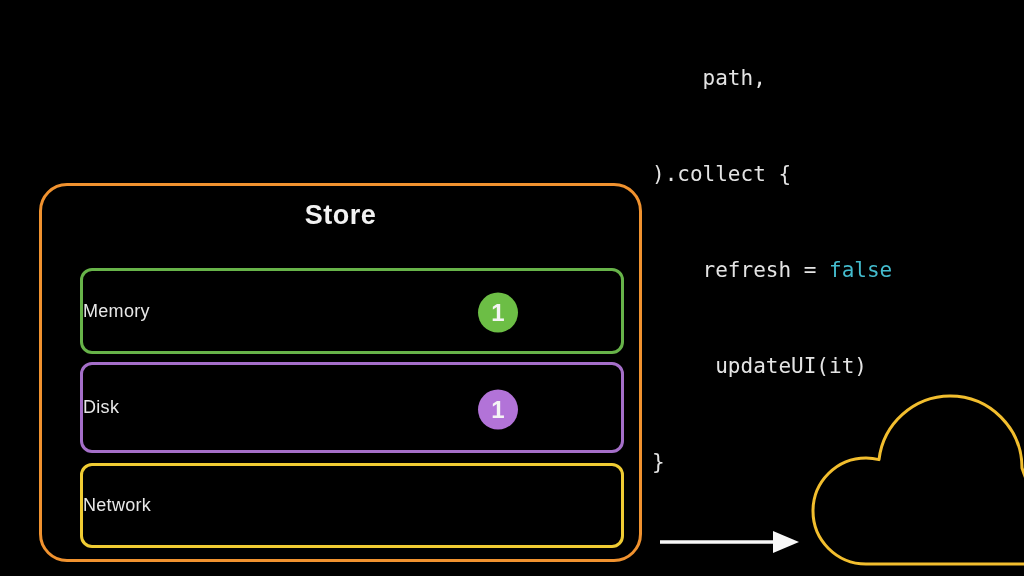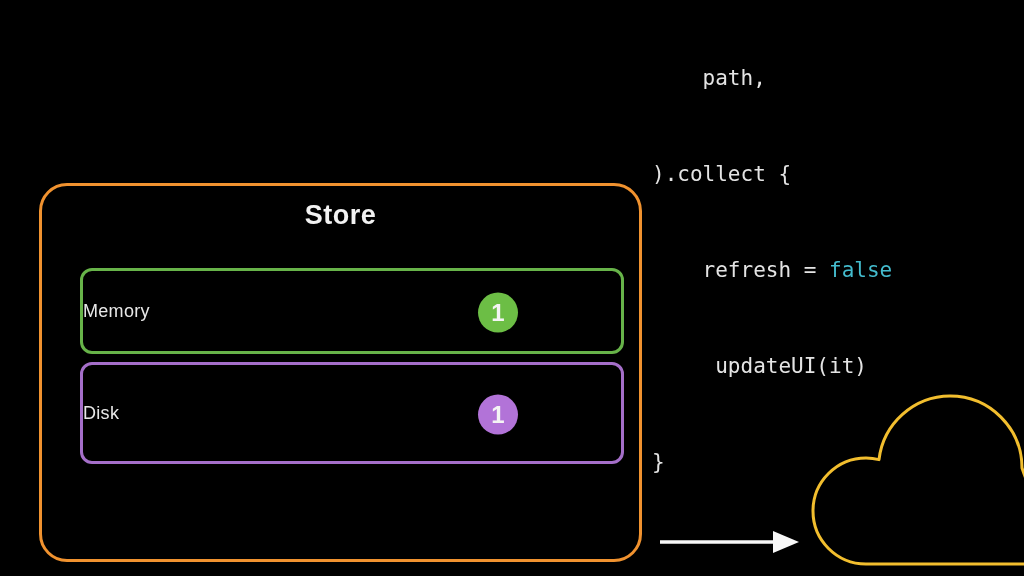--- a/index.html
+++ b/index.html
@@ -60,21 +60,21 @@
   .layer{
     position:absolute;
     left:38px;
     width:544px;
     border-radius:12px;
     display:flex;
     align-items:center;
     justify-content:flex-start;
   }
   .layer-memory{top:82px;height:86px;border:3px solid var(--memory);}
-  .layer-disk{top:176px;height:102px;border:3px solid var(--disk);}
+  .layer-disk{top:176px;height:91px;border:3px solid var(--disk);}
   .layer-network{top:277px;height:85px;border:3px solid var(--network);}
   .layer-label{
     font-size:18px;
     color:var(--text);
     letter-spacing:.3px;
   }
   .badge{
     position:absolute;
     left:395px;
     top:50%;
@@ -126,20 +126,23 @@
   <div class="layer layer-memory">
     <span class="layer-label">Memory</span>
     <span class="badge badge-memory">1</span>
   </div>
 
   <div class="layer layer-disk">
     <span class="layer-label">Disk</span>
     <span class="badge badge-disk">1</span>
   </div>
 
+  <div class="layer layer-network">
+    <span class="layer-label">Network</span>
+  </div>
 </div>
 
 <svg class="overlay" viewBox="0 0 1024 576" aria-hidden="true">
   <g>
     <line class="arrow-shaft" x1="660" y1="542" x2="776" y2="542"></line>
     <polygon class="arrow-head" points="773,531 799,542 773,553"></polygon>
   </g>
   <path class="cloud-path" d="M 1062 564
            L 866 564
            A 53 53 0 0 1 813 511

